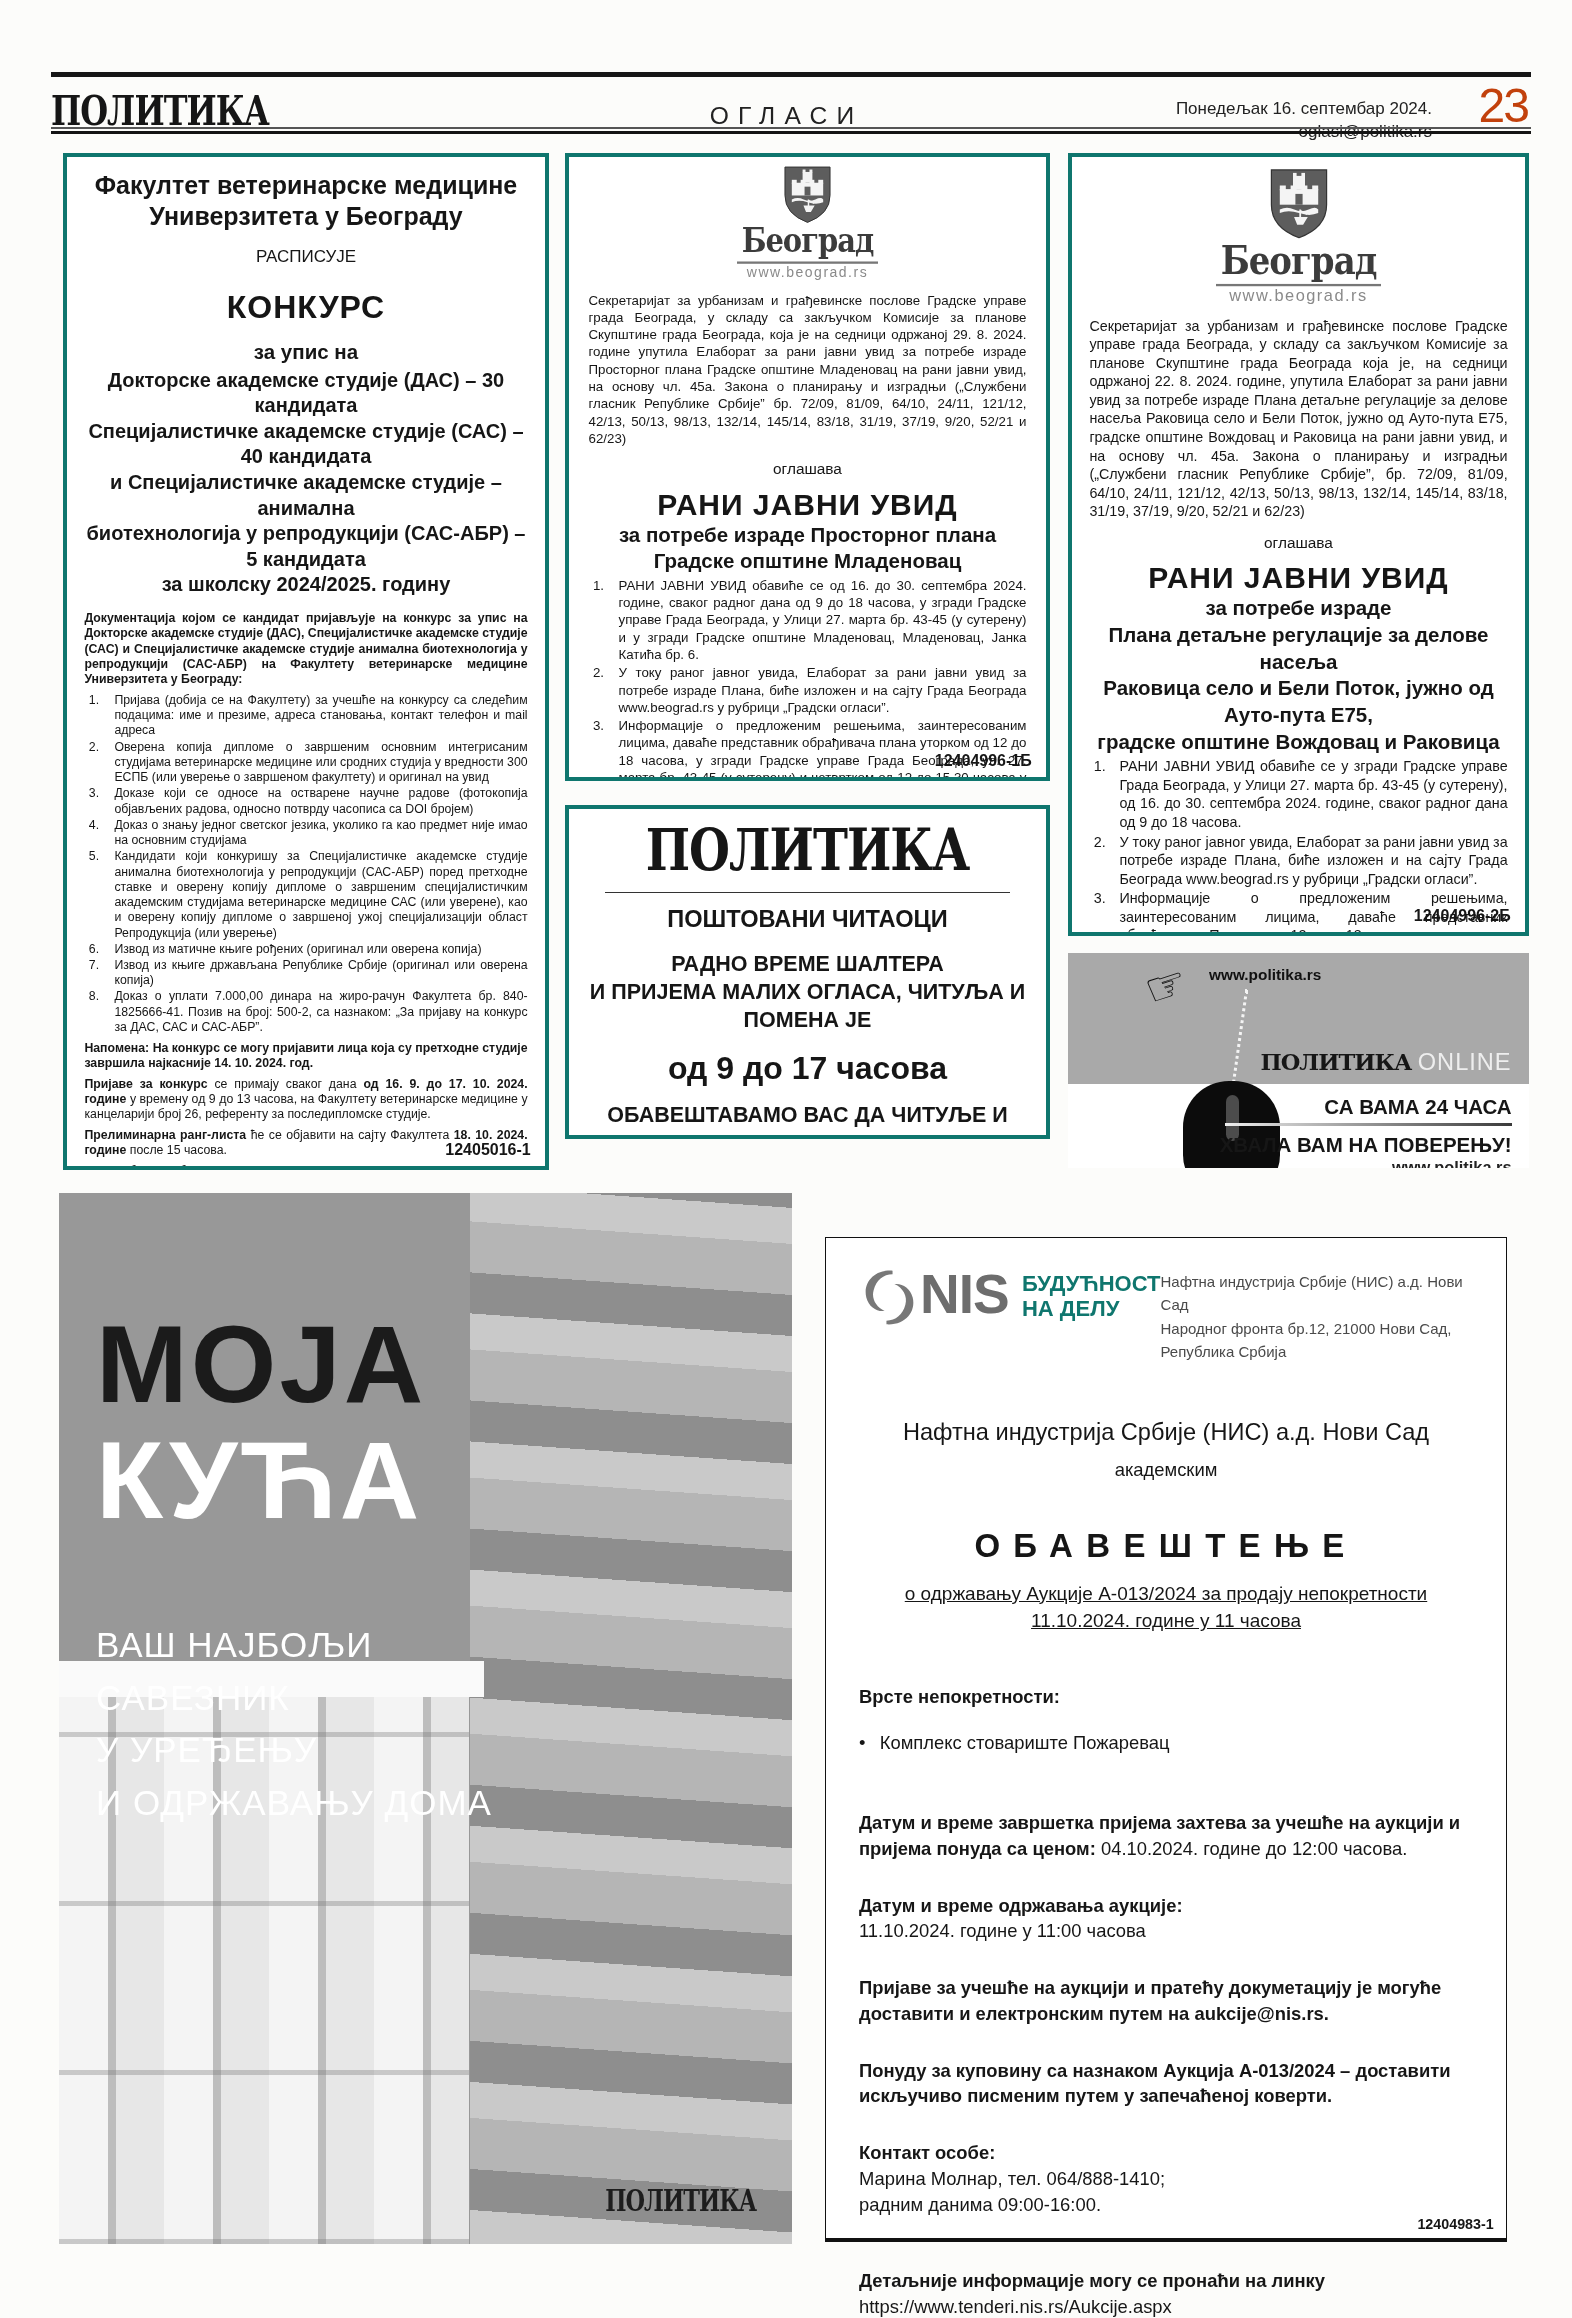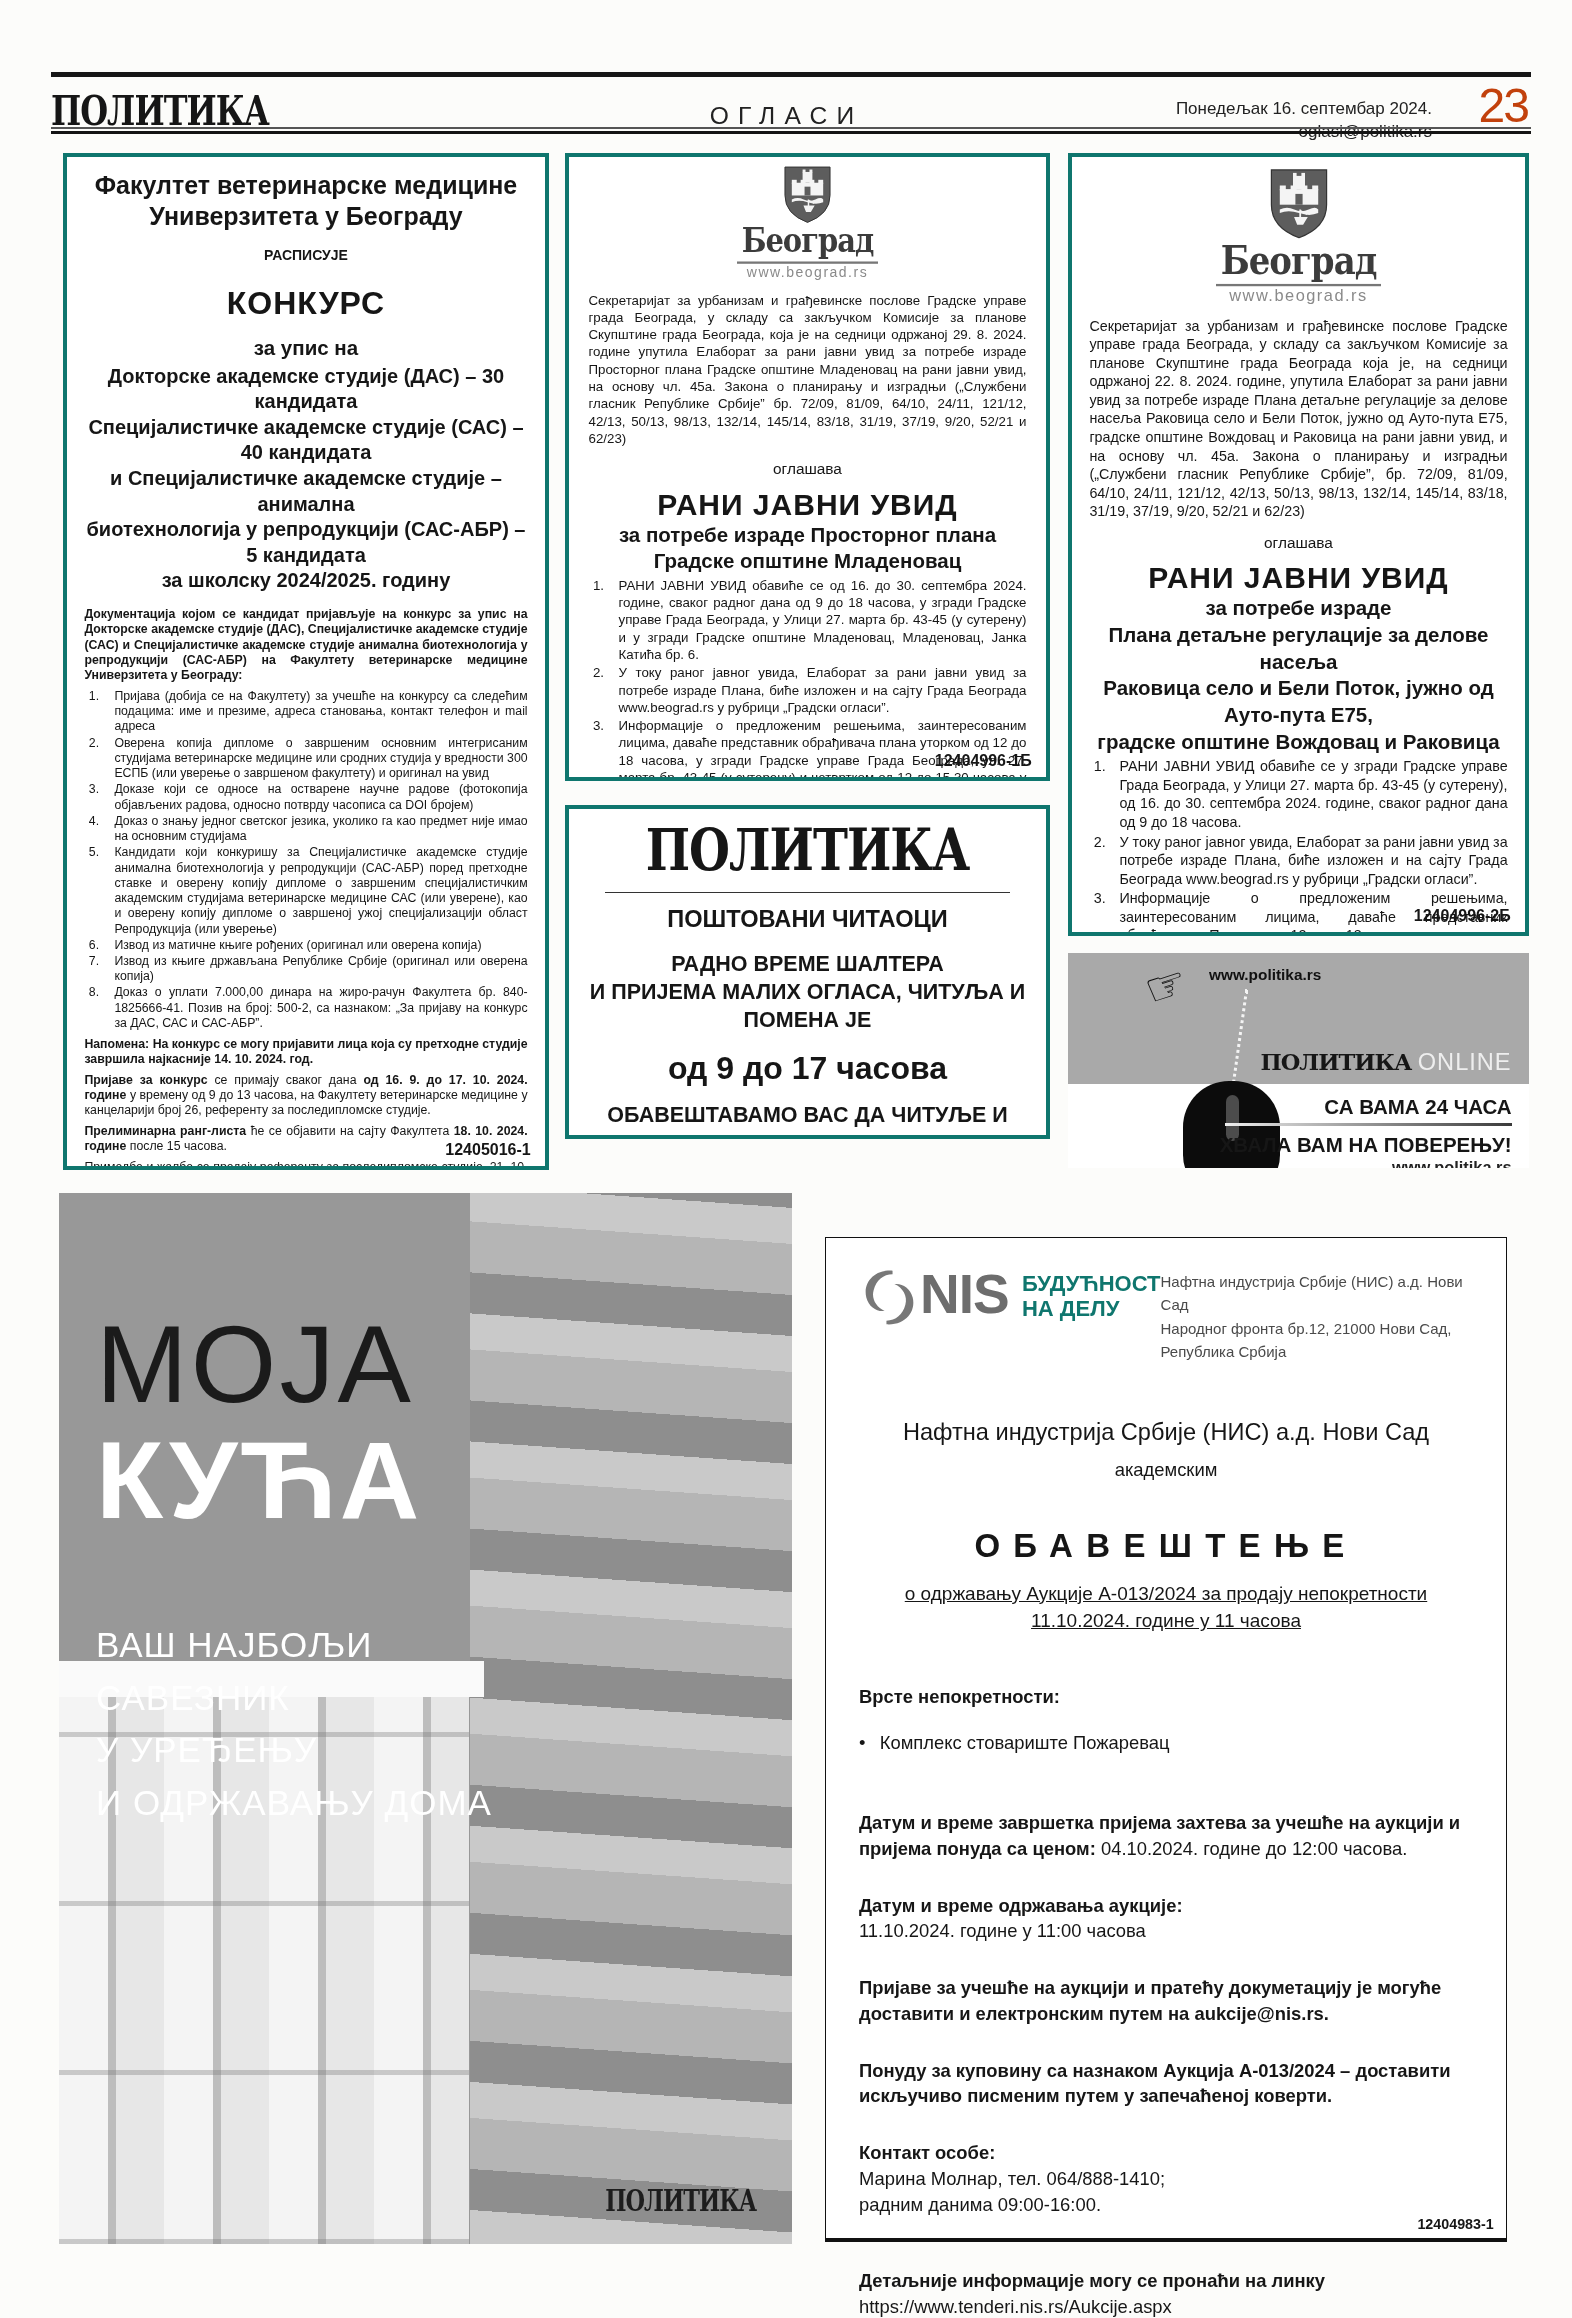--- a/index.html
+++ b/index.html
@@ -17,21 +17,21 @@
   .masthead-header{left:51px;top:92px;font-size:32px;}
   .section-title{left:0;right:0;top:102px;text-align:center;font-size:24.6px;letter-spacing:9.2px;color:#222;}
   .dateblock{right:141px;top:98px;text-align:right;font-size:17px;line-height:1.35;color:#222;}
   .pagenum{right:45px;top:78px;font-size:48px;letter-spacing:-2px;color:#c2410c;}
   .rule-mid{left:51px;width:1480px;top:127px;}
   .rule-mid .r1{height:1.5px;background:#555;}
   .rule-mid .r2{height:3.6px;background:#141414;margin-top:2px;}
   
   #vet-ad{left:63px;top:153px;width:486px;height:1017px;padding:13.3px 17.4px;}
   .vet-title{font-size:25px;font-weight:700;line-height:1.22;}
-  .vet-rasp{font-size:14px;font-weight:700;margin:15.4px 0 22.5px;}
+  .vet-rasp{font-size:17px;font-weight:400;margin:15.4px 0 22.5px;}
   .vet-konkurs{font-size:32px;font-weight:700;margin:3.1px 0 14.3px;letter-spacing:1px;}
   .vet-zaupis{font-size:20.5px;font-weight:700;margin-bottom:3.1px;}
   .vet-prog{font-size:20px;font-weight:700;line-height:1.28;}
   .vet-body{font-size:12.3px;line-height:1.24;margin-top:13.3px;}
   .vet-body p{margin:5.6px 0;}
   ol.nlist{list-style:none;margin:2px 0 2px 0;padding:0 0 0 30px;counter-reset:li;}
   ol.nlist li{counter-increment:li;position:relative;margin:1px 0;}
   ol.nlist li::before{content:counter(li) ".";position:absolute;left:-25.6px;top:0;}
   .ad-id{position:absolute;right:14.3px;bottom:7.2px;font-weight:700;font-size:16px;}
   
@@ -76,21 +76,21 @@
   
   #mk{left:59px;top:1193px;width:733px;height:1051px;background:#989898;overflow:hidden;}
   .bld-right{position:absolute;right:-15.4px;top:-31px;width:46%;height:115%;transform:skewY(6deg);
      background:repeating-linear-gradient(178deg,#8e8e8e 0 41px,#c9c9c9 41px 77px,#b5b5b5 77px 128px);}
   .bld-left{position:absolute;left:0;bottom:0;width:56%;height:52%;
      background:
        repeating-linear-gradient(0deg, rgba(120,120,120,.35) 0 5.1px, transparent 5.1px 169px),
        repeating-linear-gradient(90deg,#f4f4f4 0 49px,#bdbdbd 49px 57px,#e7e7e7 57px 105px);}
   .bld-ledge{position:absolute;left:0;bottom:52%;width:58%;height:36px;background:#fafafa;}
   .mk-text{position:absolute;left:37px;top:113px;}
-  .mk-t1{font-size:110px;font-weight:400;letter-spacing:3.1px;color:#1b1b1b;line-height:1.05;}
+  .mk-t1{font-size:110px;font-weight:700;letter-spacing:3.1px;color:#1b1b1b;line-height:1.05;}
   .mk-t2{font-size:110px;font-weight:700;letter-spacing:3.1px;color:#ffffff;line-height:1.05;}
   .mk-slogan{margin-top:82px;font-size:35px;color:#fff;line-height:1.5;letter-spacing:1px;}
   .mk-brand{position:absolute;right:36px;bottom:30px;font-size:22.5px;color:#1d1d1d;}
   
   #nis{left:825px;top:1237px;width:682px;height:1005px;border:1.5px solid #111;border-bottom:4.6px solid #111;
        background:#fff;padding:29px 33px;box-sizing:border-box;position:absolute;}
   .nis-toprow{display:flex;align-items:flex-start;}
   .nis-mark{flex:0 0 auto;}
   .nis-word{font-size:55px;font-weight:700;color:#6d6d6d;letter-spacing:-1px;line-height:1;}
   .nis-slog{font-size:22px;font-weight:700;color:#0f766e;line-height:1.15;margin-left:13.3px;margin-top:4.1px;}

